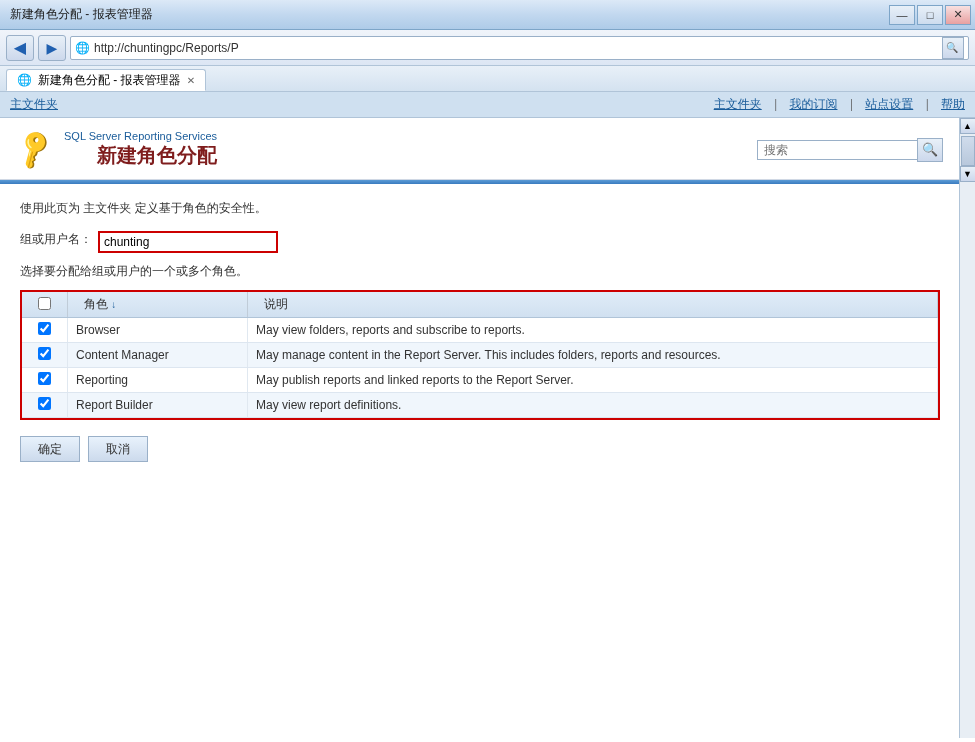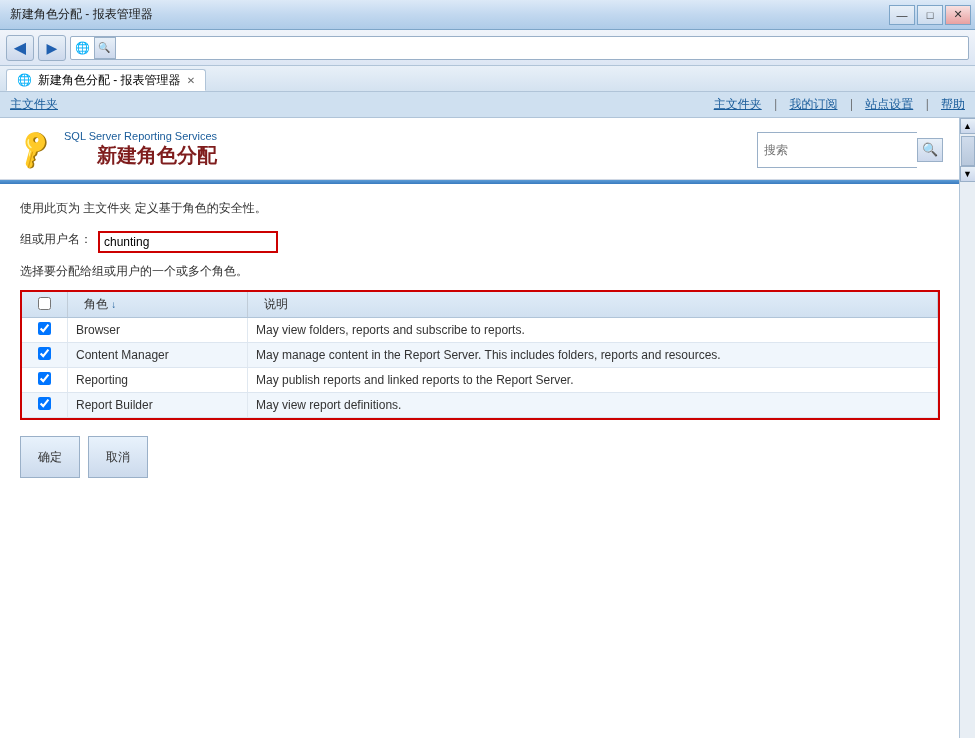--- a/index.html
+++ b/index.html
@@ -207,21 +207,21 @@
       color: #7f1d1d;
       text-align: right;
     }
     .search-wrap {
       display: flex;
       align-items: center;
       gap: 0;
     }
     .search-input {
       width: 160px;
-      height: 36px;
+      height: 20px;
       border: 1px solid #9ab0c8;
       border-right: none;
       padding: 0 6px;
       font-size: 12px;
       outline: none;
       color: #999;
     }
     .search-btn {
       width: 26px;
       height: 24px;
@@ -333,21 +333,21 @@
     }
 
     
     .action-buttons {
       display: flex;
       gap: 8px;
       margin-top: 4px;
     }
     .action-btn {
       min-width: 60px;
-      height: 42px;
+      height: 26px;
       padding: 0 12px;
       border: 1px solid #9ab0c8;
       background: linear-gradient(to bottom, #e8f2fc, #ccdaec);
       font-size: 12px;
       cursor: pointer;
       color: #333;
     }
 
     
     .page-wrap {
@@ -397,20 +397,21 @@
     <div class="win-btn">□</div>
     <div class="win-btn close">✕</div>
   </div>
 </div>
 
 <div class="browser-toolbar">
   <div class="nav-btn back">◀</div>
   <div class="nav-btn">▶</div>
   <div class="address-bar-wrap">
     <span class="address-favicon">🌐</span>
+    <input class="address-input" type="text" value="http://chuntingpc/Reports/P" style="">
     <div class="address-go-btn">🔍</div>
   </div>
 </div>
 
 <div class="tab-bar">
   <div class="tab active">
     <span>🌐</span>
     <span>新建角色分配 - 报表管理器</span>
     <span class="tab-close">✕</span>
   </div>

